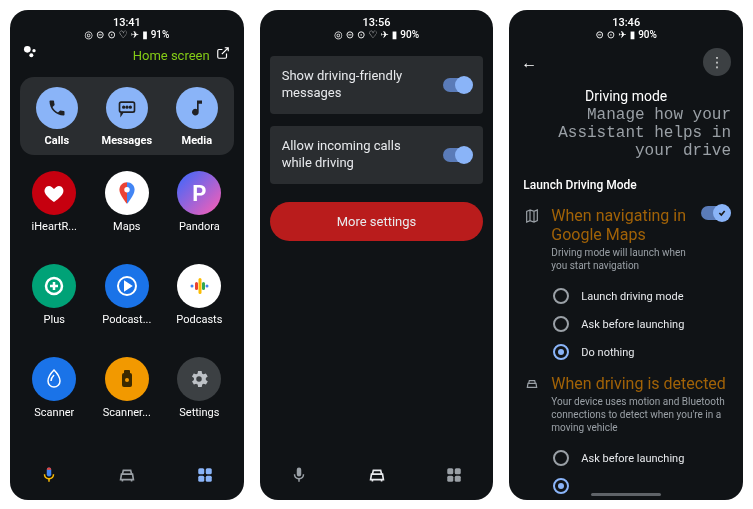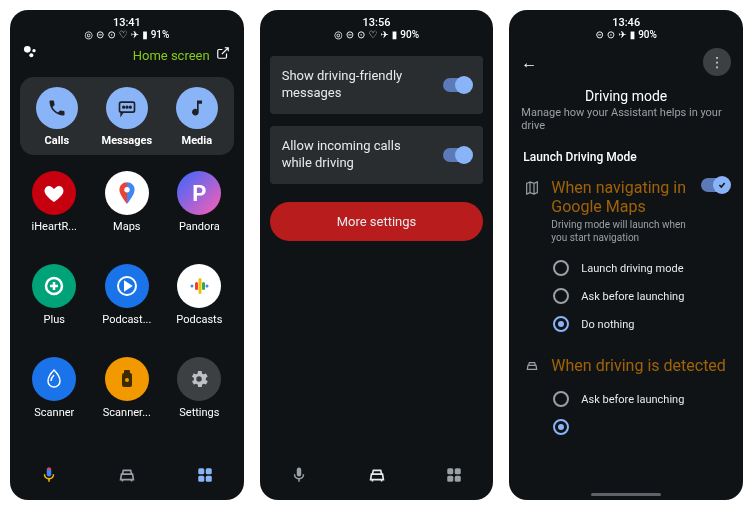--- a/index.html
+++ b/index.html
@@ -27,21 +27,21 @@
   .setting-text { font-size: 13px; color: #e8eaed; line-height: 1.3; flex: 1; }
   .toggle { width: 28px; height: 14px; border-radius: 8px; background: #5a7bb8; position: relative; flex-shrink: 0; }
   .toggle::after { content: ""; position: absolute; right: -2px; top: -2px; width: 18px; height: 18px; border-radius: 50%; background: #8ab4f8; }
   .toggle.check::after { background: #8ab4f8; }
   .more-btn { background: #b91c1c; margin: 12px 10px; border-radius: 22px; padding: 12px; text-align: center; font-size: 13px; color: #e8eaed; }
 
   
   .p3-top { display: flex; justify-content: space-between; align-items: center; padding: 6px 12px; }
   .dot-menu { width: 28px; height: 28px; border-radius: 50%; background: #3c4043; display: flex; align-items: center; justify-content: center; font-size: 14px; }
   .p3-title { text-align: center; font-size: 14px; color: #fff; padding: 6px 0 2px; }
-  .p3-sub { text-align: left; font-size: 11px; color: #9aa0a6; padding: 0 12px 12px; }
+  .p3-sub { text-align: right; font-size: 16px; color: #9aa0a6; padding: 0 12px 12px; font-family: Liberation Mono, monospace; }
   .section-head { font-size: 12px; font-weight: 500; color: #fff; padding: 6px 14px 8px; }
   .opt-row { display: flex; gap: 10px; padding: 6px 14px 10px; align-items: flex-start; }
   .opt-ico { width: 18px; flex-shrink: 0; color: #9aa0a6; display: flex; justify-content: center; padding-top: 2px; }
   .opt-body { flex: 1; }
   .opt-title { font-size: 16px; color: #a16207; }
   .opt-desc { font-size: 10px; color: #9aa0a6; line-height: 1.3; margin-top: 2px; }
   .opt-toggle { flex-shrink: 0; }
   .radio-row { display: flex; align-items: center; gap: 12px; padding: 6px 14px 6px 44px; }
   .radio { width: 16px; height: 16px; border-radius: 50%; border: 2px solid #9aa0a6; flex-shrink: 0; position: relative; }
   .radio.sel { border-color: #8ab4f8; }
@@ -316,20 +316,21 @@
   <div style="height:12px"></div>
 
   <div class="opt-row">
     <div class="opt-ico">
       <svg width="16" height="16" viewBox="0 0 24 24" fill="none" stroke="#9aa0a6" stroke-width="1.8">
           <path d="M5 17h14l-1-6H6l-1 6zM7 11l1-4h8l1 4"></path>
         </svg>
     </div>
     <div class="opt-body">
       <div class="opt-title">When driving is detected</div>
+      <div class="opt-desc">Your device uses motion and Bluetooth connections to detect when you're in a moving vehicle</div>
     </div>
   </div>
   <div class="radio-row">
     <div class="radio"></div>
     <div class="radio-label">Ask before launching</div>
   </div>
   <div class="radio-row">
     <div class="radio sel"></div>
 
   </div>

